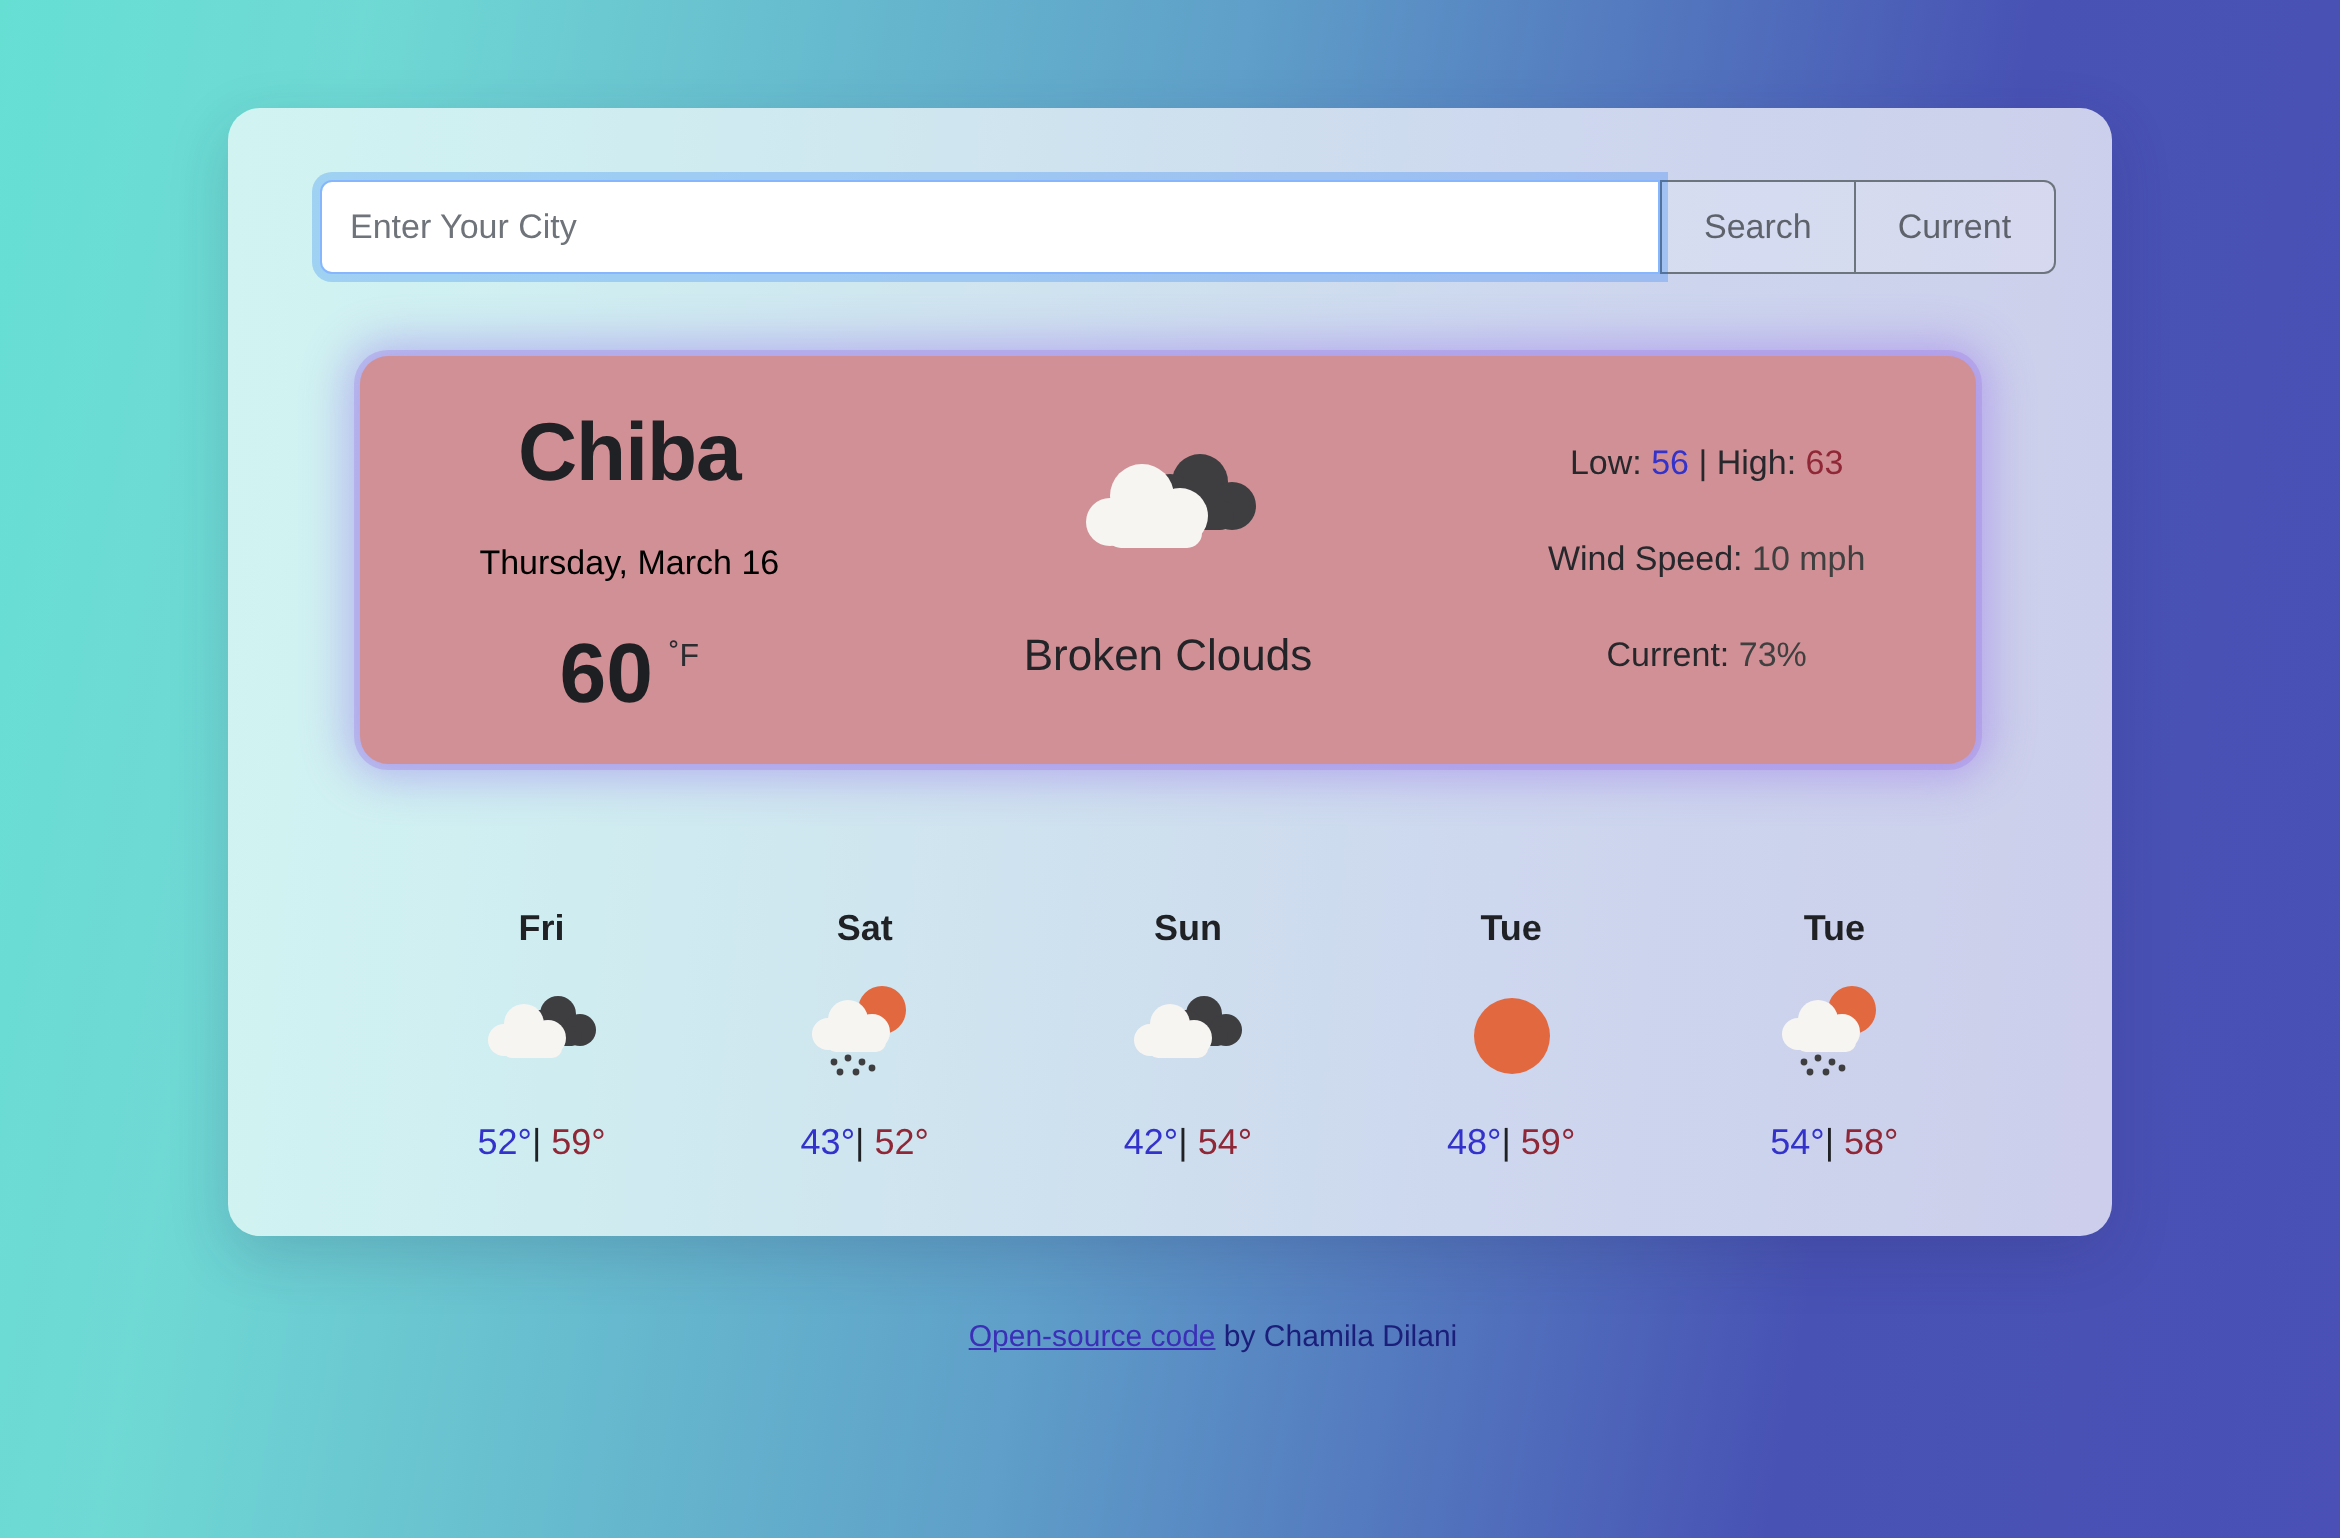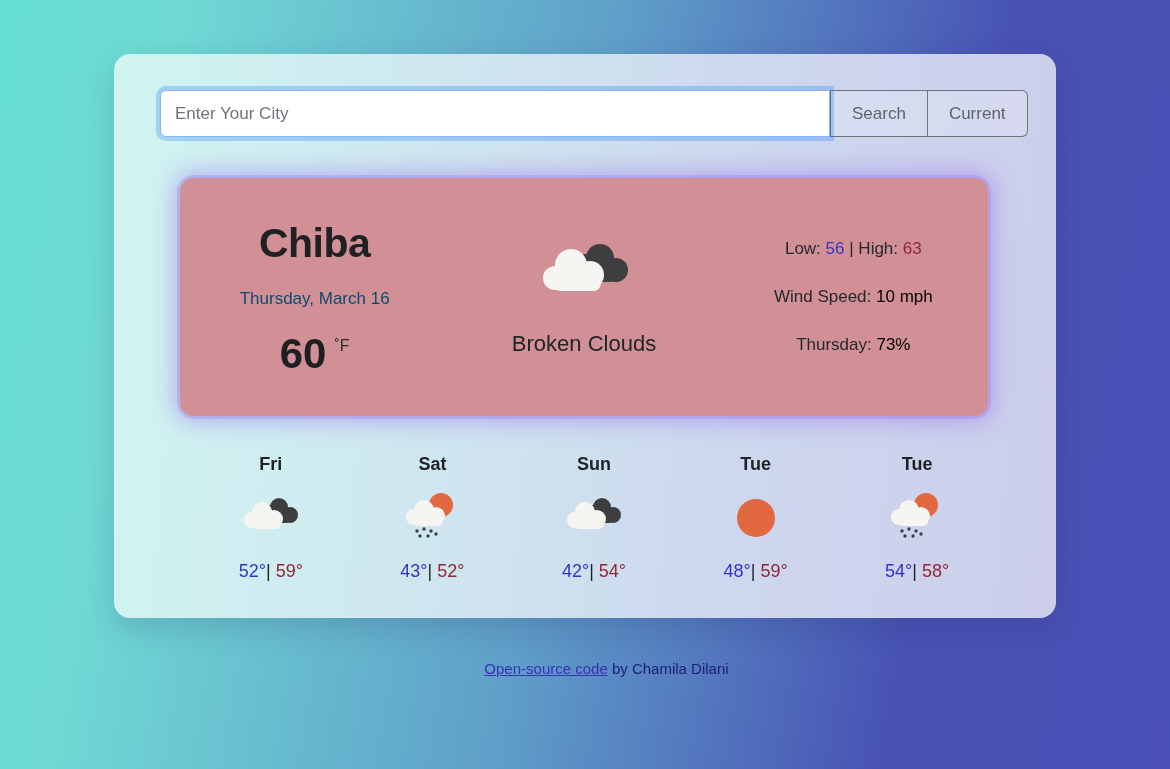--- a/index.html
+++ b/index.html
@@ -73,21 +73,21 @@
   }
   .sbtn.first { border-left: 1px solid #6c757d; }
   .sbtn.last { border-radius: 0 6px 6px 0; }
 
   
   .current-card {
     position: absolute;
     left: 66px;
     top: 124px;
     width: 808px;
-    height: 238px;
+    height: 204px;
     border-radius: 14px;
     background: #d19096;
     box-shadow: 0 0 0 3px rgba(155, 120, 230, 0.30),
                 0 0 22px 7px rgba(150, 110, 235, 0.45);
     display: flex;
     align-items: center;
   }
   .cc-col {
     flex: 1 1 0;
     display: flex;
@@ -98,21 +98,21 @@
   }
   .cc-city {
     font-size: 41px;
     font-weight: bold;
     color: #202124;
     letter-spacing: -0.5px;
     margin-bottom: 22px;
   }
   .cc-date {
     font-size: 17px;
-    color: #0c4a6e;
+    color: #000000;
     margin-bottom: 24px;
   }
   .cc-temp-line {
     display: flex;
     align-items: flex-start;
   }
   .cc-temp {
     font-size: 42px;
     font-weight: bold;
     color: #1d1f22;
@@ -131,21 +131,21 @@
   }
   .cc-stat {
     font-size: 17px;
     color: #26282c;
     margin: 14px 0;
     text-align: center;
     white-space: nowrap;
   }
   .v-low  { color: #3333cc; }
   .v-high { color: #8f2736; }
-  .v-acc  { color: #000000; }
+  .v-acc  { color: #404040; }
 
   
   .forecast {
     position: absolute;
     left: 76px;
     top: 400px;
     width: 808px;
     display: flex;
   }
   .fc-day {
@@ -235,21 +235,21 @@
     </div>
 
     <div class="cc-col">
       <div class="cc-stat">
         <span>Low: </span><span class="v-low">56</span><span> | High: </span><span class="v-high">63</span>
       </div>
       <div class="cc-stat">
         <span>Wind Speed: </span><span class="v-acc">10 mph</span>
       </div>
       <div class="cc-stat">
-        <span>Thursday: </span><span class="v-acc">73%</span>
+        <span>Current: </span><span class="v-acc">73%</span>
       </div>
     </div>
 
   </div>
 
   <div class="forecast">
 
     <div class="fc-day">
       <div class="fc-name">Fri</div>
       <div class="fc-icon">

